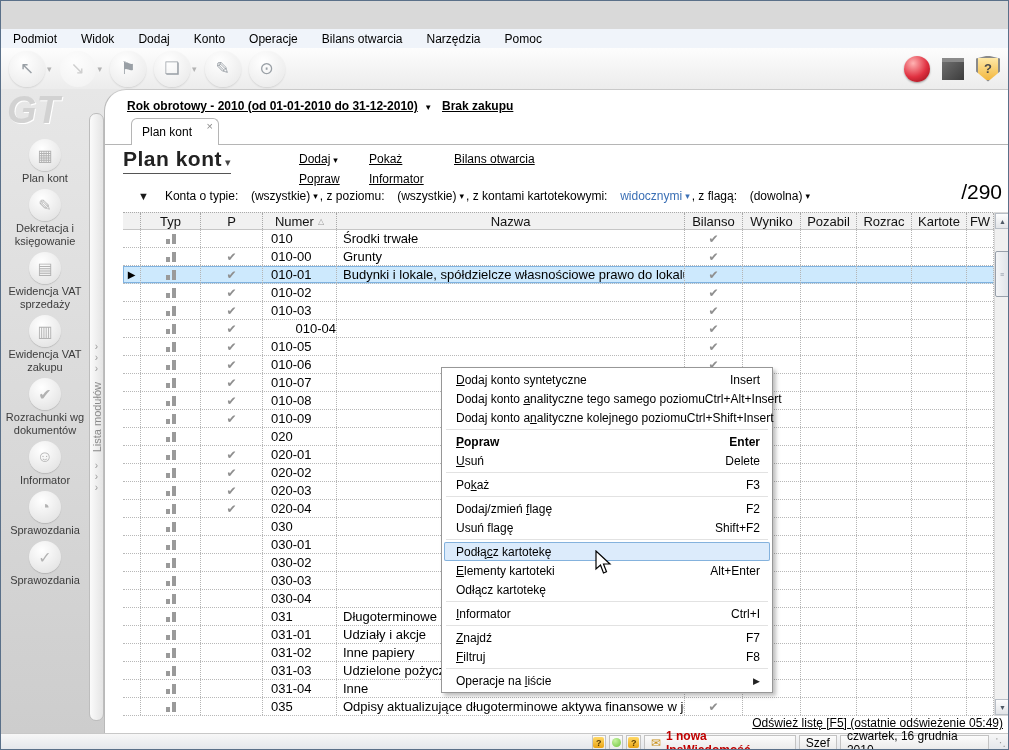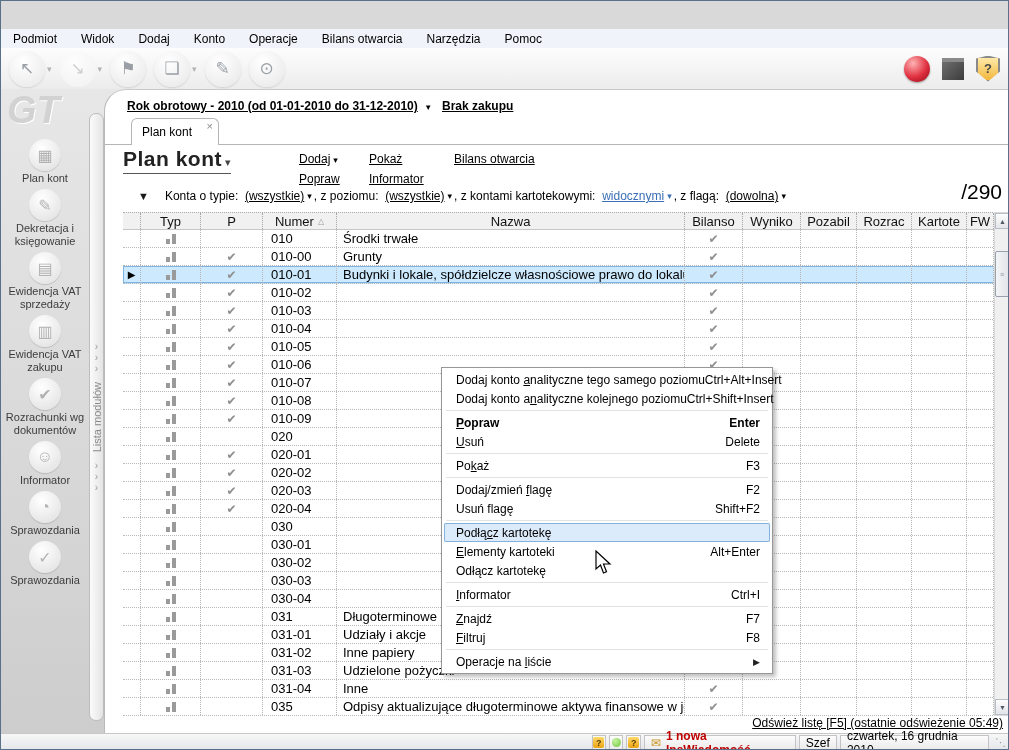--- a/index.html
+++ b/index.html
@@ -74,21 +74,21 @@
     font-size:12px;display:flex;align-items:center;padding-left:10px;}
   .tab-close{position:absolute;right:5px;top:1px;font-size:11px;color:#8a8a8a;}
   #page-title-wrap{position:absolute;left:18px;top:57px;border-bottom:1px solid #555;padding-bottom:2px;}
   #page-title{font-size:21px;font-weight:bold;color:#222;letter-spacing:.5px;}
   #page-title-caret{font-size:11px;color:#444;margin-left:3px;}
   .action-link{position:absolute;font-size:12px;color:#000;text-decoration:underline;white-space:nowrap;}
   .small-caret{font-size:9px;color:#000;margin-left:3px;text-decoration:none;display:inline-block;}
   
   #filter-row{position:absolute;left:33px;top:98px;height:16px;display:flex;align-items:center;font-size:12px;color:#000;white-space:pre;}
   #filter-toggle{color:#1a1a1a;font-size:11px;margin-right:16px;}
-  .filter-link{text-decoration:underline;}
+  .filter-link{margin-left:6px;}
   .filter-link.blue{color:#3a6fb5;}
   .filter-caret{font-size:9px;margin:0 2px 0 3px;}
   .filter-caret.blue{color:#3a6fb5;}
   #count{position:absolute;right:8px;top:90px;font-size:21px;color:#000;}
   
   #table{position:absolute;left:18px;top:122px;width:888px;}
   #thead{display:flex;height:18px;background:#f1f1f1;border-top:1px dotted #aaa;border-bottom:1px solid #c6c6c6;box-sizing:border-box;}
   .hcell{font-size:13px;color:#111;display:flex;align-items:center;justify-content:center;
     border-right:1px dotted #a8a8a8;box-sizing:border-box;overflow:hidden;white-space:nowrap;}
   .sort-glyph{font-size:8px;color:#9a9a9a;margin-left:4px;}
@@ -449,21 +449,21 @@
               <div class="tcell center" style="width: 18px;"></div>
               <div class="tcell center" style="width: 60px;">
                 <span class="typ-icon">
                   <b></b>
                   <b></b>
                 </span>
               </div>
               <div class="tcell center" style="width: 62px;">
                 <span class="check">✔</span>
               </div>
-              <div class="tcell num" style="width: 74px;">
+              <div class="tcell num" style="width: 74px; justify-content: flex-end;">
                 <span>010-04</span>
               </div>
               <div class="tcell name" style="width: 348px;">
                 <span></span>
               </div>
               <div class="tcell center" style="width: 58px;">
                 <span class="check">✔</span>
               </div>
               <div class="tcell center" style="width: 58px;"></div>
               <div class="tcell center" style="width: 56px;"></div>
@@ -1000,20 +1000,24 @@
         <div id="scroll-up" class="scroll-btn">▲</div>
         <div id="scroll-thumb">≡</div>
         <div id="scroll-down" class="scroll-btn">▼</div>
       </div>
 
       <div id="refresh-row">
         <span id="refresh-link">Odśwież listę [F5] (ostatnie odświeżenie 05:49)</span>
       </div>
 
       <div id="context-menu">
+          <div class="cm-item">
+            <span class="cm-label"><u>D</u>odaj konto syntetyczne</span>
+            <span class="cm-shortcut">Insert</span>
+          </div>
           <div class="cm-item">
             <span class="cm-label">Dodaj konto <u>a</u>nalityczne tego samego poziomu</span>
             <span class="cm-shortcut">Ctrl+Alt+Insert</span>
           </div>
           <div class="cm-item">
             <span class="cm-label">Dodaj konto a<u>n</u>alityczne kolejnego poziomu</span>
             <span class="cm-shortcut">Ctrl+Shift+Insert</span>
           </div>
           <div class="cm-sep"></div>
           <div class="cm-item bold">

